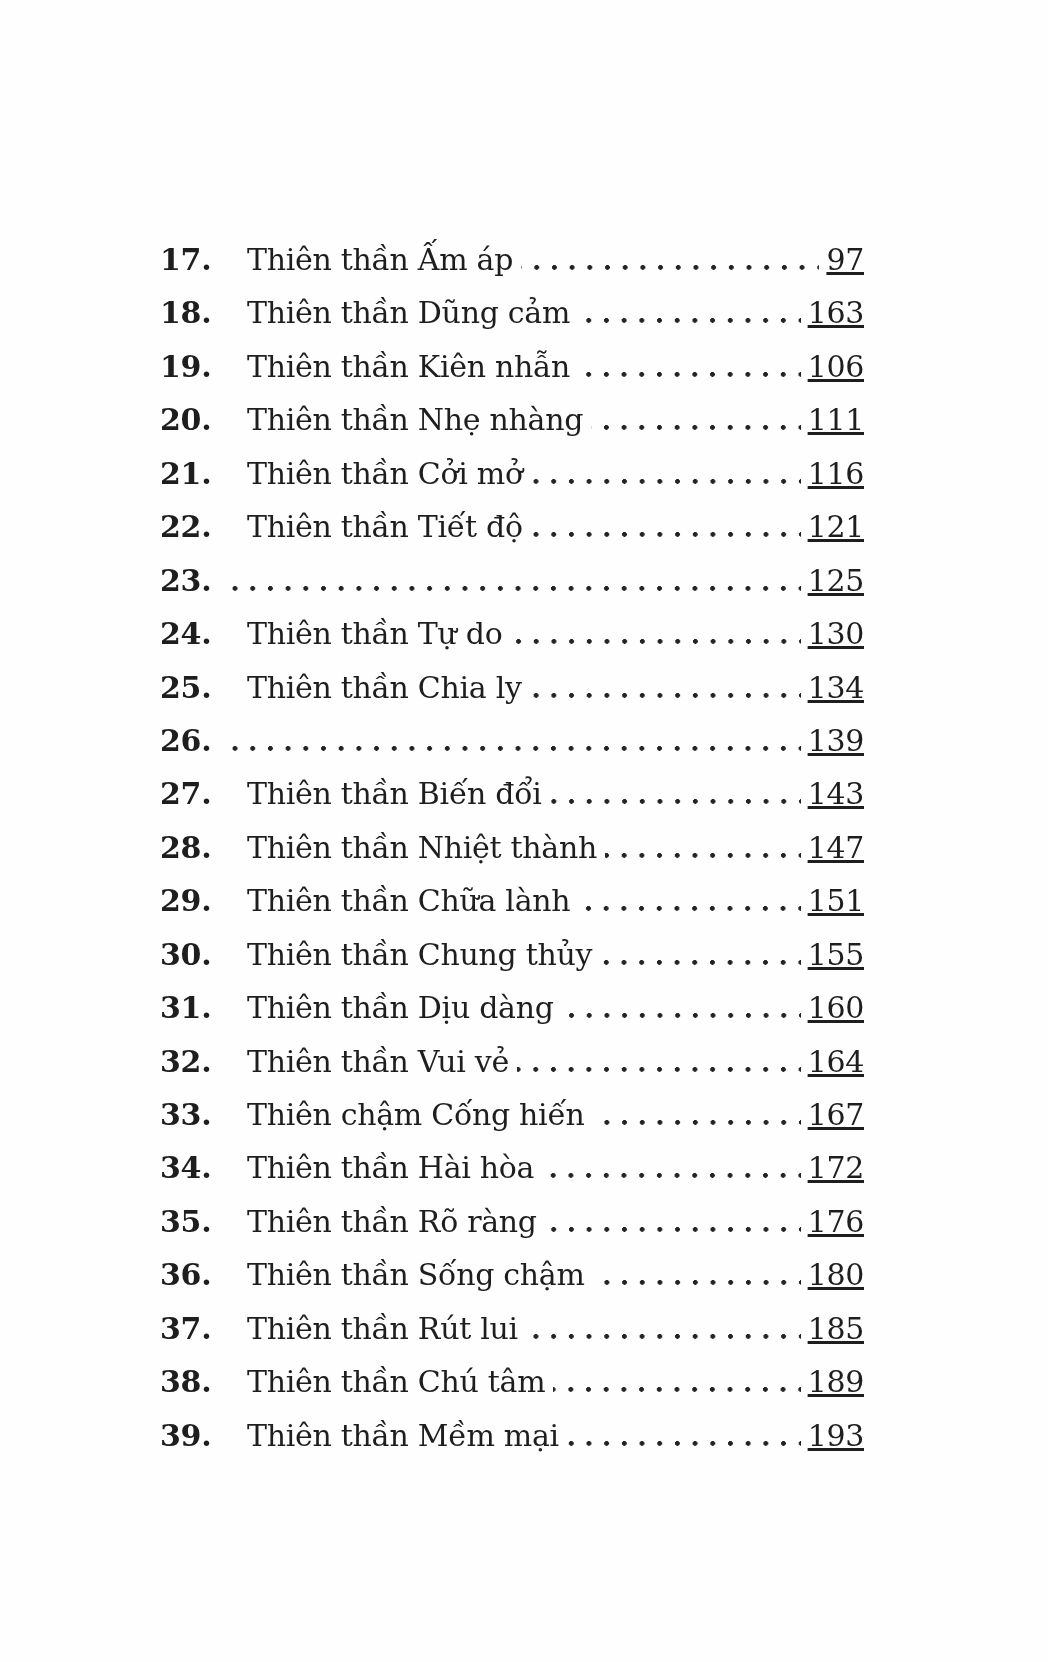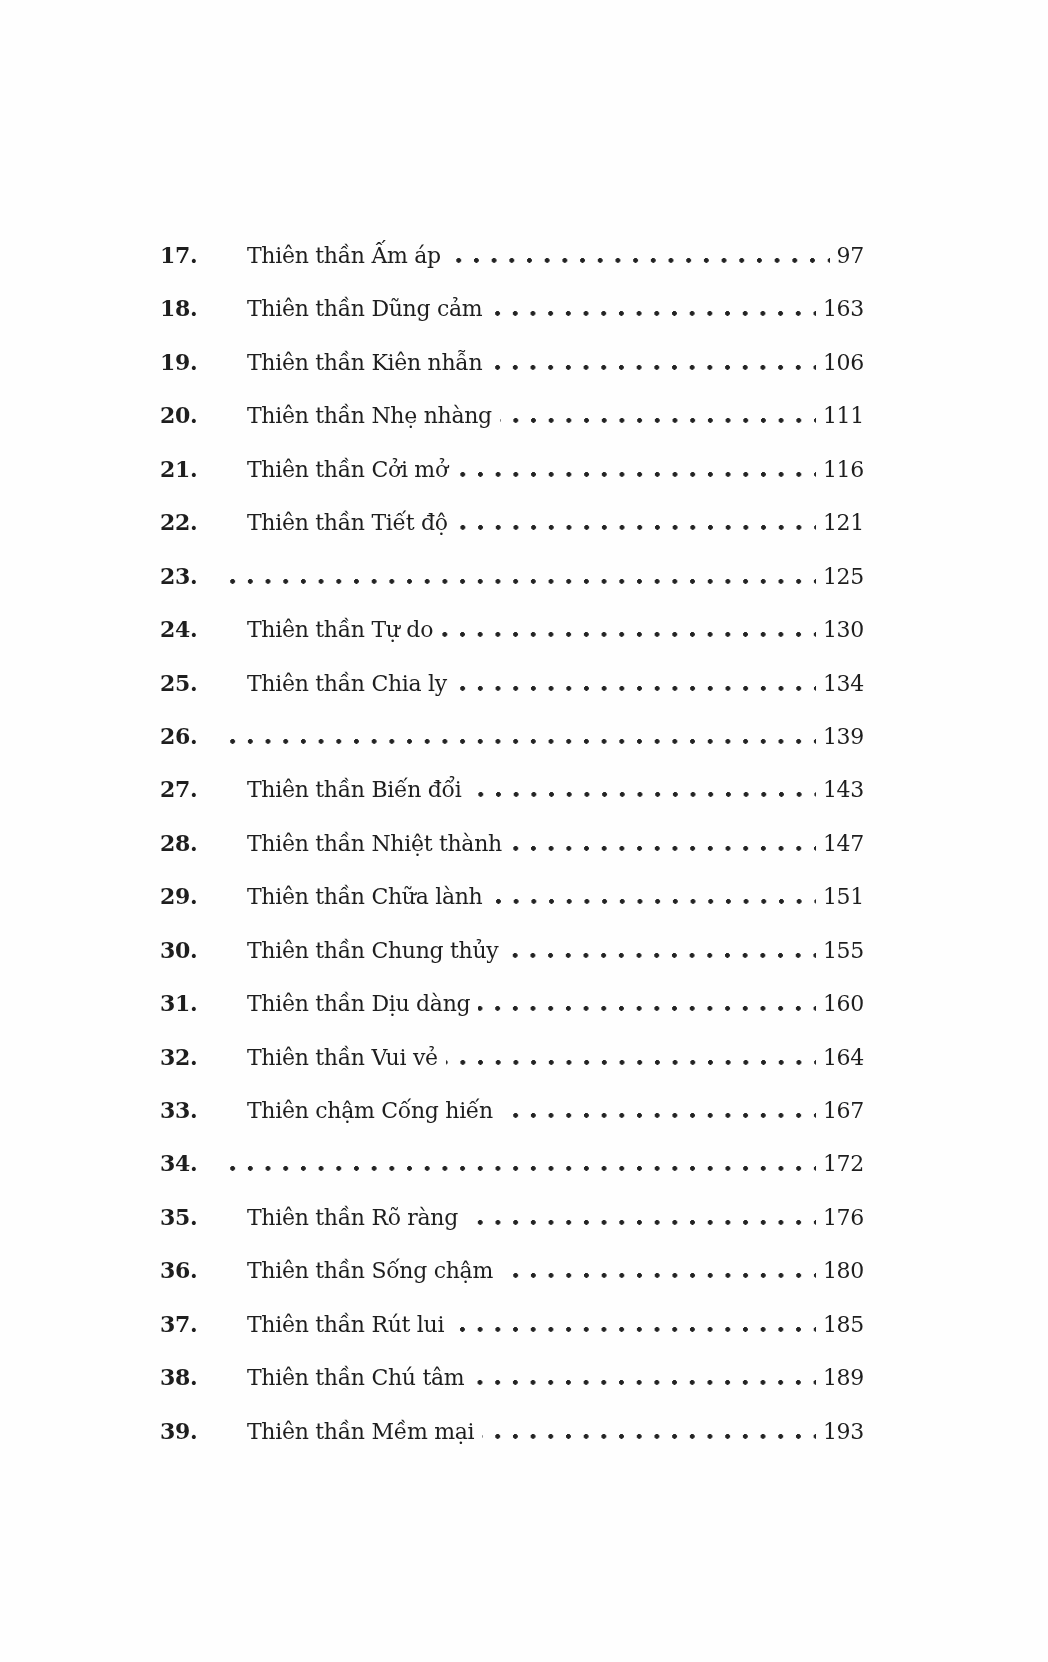--- a/index.html
+++ b/index.html
@@ -21,21 +21,21 @@
     padding: 242px 184px 0 160px;
     background: #fefefe;
   }
   .toc {
     display: block;
   }
   .row {
     display: flex;
     align-items: baseline;
     height: 53.45px;
-    font-size: 22px;
+    font-size: 30px;
     letter-spacing: -0.3px;
     white-space: nowrap;
   }
   .num {
     flex: 0 0 54px;
     font-weight: 700;
     text-align: left;
   }
   .title {
     flex: 0 0 auto;
@@ -46,20 +46,21 @@
     height: 6px;
     margin: 0 7px 0 8px;
     background-image: radial-gradient(circle at 2.4px 3.4px, #232323 2.1px, rgba(0,0,0,0) 2.6px);
     background-size: 17.7px 6px;
     background-repeat: repeat-x;
     background-position: right 2px bottom 0;
   }
   .pagenum {
     flex: 0 0 auto;
     text-align: center;
+    text-decoration: underline;
   }
 </style>
 </head>
 <body>
 
 <div class="page">
   <div class="toc" id="toc">
   <div class="row">
     <span class="num">17.</span>
     <span class="title">Thiên thần Ấm áp</span>
@@ -172,20 +173,21 @@
 
   <div class="row">
     <span class="num">33.</span>
     <span class="title">Thiên chậm Cống hiến</span>
     <span class="leader"></span>
     <span class="pagenum">167</span>
   </div>
 
   <div class="row">
     <span class="num">34.</span>
+    <span class="title">Thiên thần Hài hòa</span>
     <span class="leader"></span>
     <span class="pagenum">172</span>
   </div>
 
   <div class="row">
     <span class="num">35.</span>
     <span class="title">Thiên thần Rõ ràng</span>
     <span class="leader"></span>
     <span class="pagenum">176</span>
   </div>

